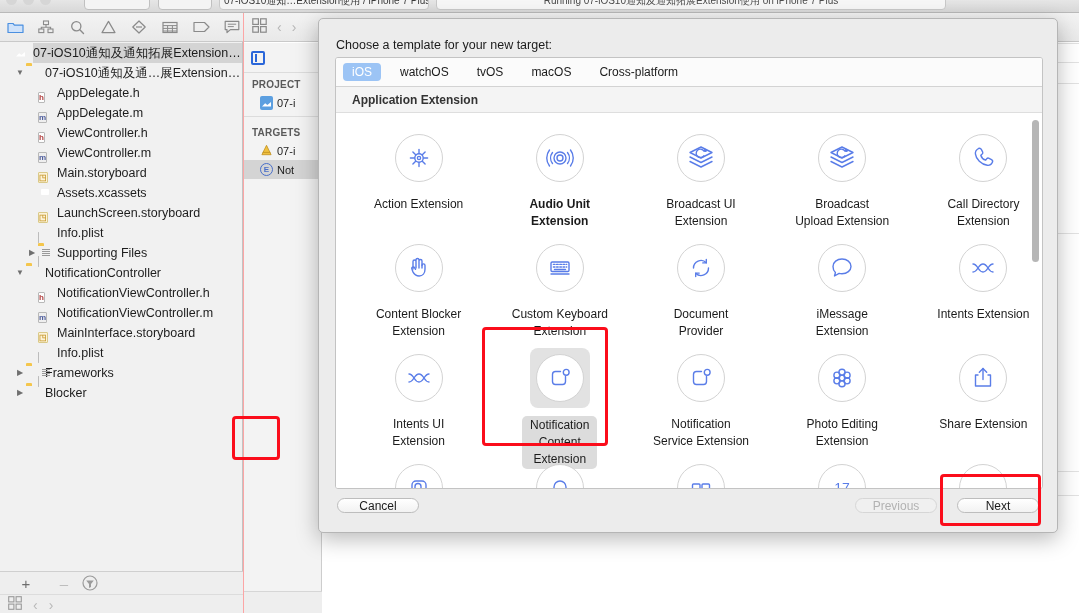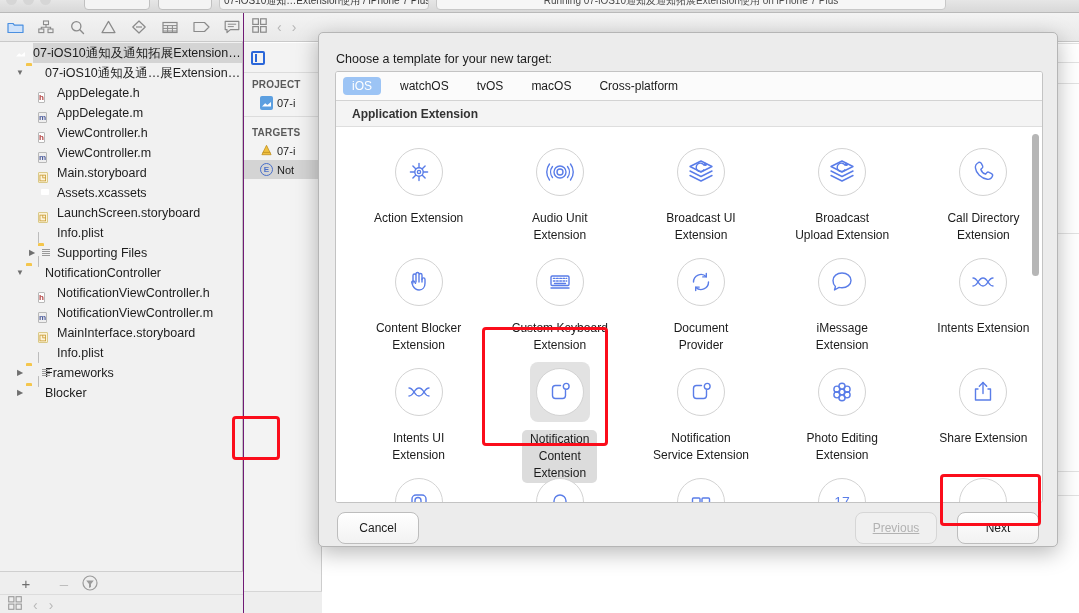--- a/index.html
+++ b/index.html
@@ -3,21 +3,21 @@
 <meta charset="utf-8">
 <style>
   * { box-sizing: border-box; margin: 0; padding: 0; }
   html, body {
     width: 1079px; height: 613px;
     font-family: "Liberation Sans", sans-serif;
     background: #ffffff;
     overflow: hidden;
     -webkit-font-smoothing: antialiased;
   }
-  #root { position: relative; width: 1079px; height: 613px; background:#701a75; }
+  #root { position: relative; width: 1079px; height: 613px; background:#fca5a5; }
 
   
   .win-toolbar {
     position: absolute; left:0; top:0; width:1079px; height:13px;
     background: linear-gradient(#e6e6e6,#d8d8d8);
     border-bottom: 1px solid #b9b9b9;
     overflow: hidden;
   }
   .tl-dots { position:absolute; left:6px; top:-6px; display:flex; gap:6px; }
   .tl-dot { width:11px; height:11px; border-radius:50%; background:#d6d6d6; }
@@ -101,21 +101,21 @@
   .ext-badge { width:13px; height:13px; flex:0 0 13px; border:1.3px solid #4a6fc9; border-radius:50%;
     color:#4a6fc9; font-size:8px; line-height:11px; text-align:center; font-weight:bold; }
   .pn-bottom { position:absolute; left:0; bottom:0; width:78px; height:22px; border-top:1px solid #d6d6d6; background:#eee; }
 
   .ed-content { position:absolute; left:79px; top:30px; right:0; bottom:0; background:#ffffff; }
   .assist-rule { position:absolute; left:0; right:0; height:1px; background:#e2e2e2; }
   .no-assist { position:absolute; left:0; right:0; top:248px; text-align:center; font-size:15px; color:#8e8e8e; }
 
   
   .sheet {
-    position:absolute; left:318px; top:32px; width:740px; height:515px;
+    position:absolute; left:318px; top:18px; width:740px; height:515px;
     background:#ececec; border:1px solid #b5b5b5; border-radius:5px;
     box-shadow:0 6px 22px rgba(0,0,0,.28);
   }
   .sheet-title { position:absolute; left:17px; top:19px; font-size:12.5px; color:#1b1b1b; }
   .tmpl-box {
     position:absolute; left:16px; top:38px; width:708px; height:432px;
     background:#ffffff; border:1px solid #c3c3c3; border-radius:3px; overflow:hidden;
   }
   .tabrow {
     position:relative; height:29px; border-bottom:1px solid #d3d3d3;
@@ -153,25 +153,25 @@
     max-width:124px;
   }
   .cell.selected .ring-wrap { background:#e2e2e2; border-radius:8px; padding:6px; }
   .cell .ring-wrap { padding:6px; }
   .cell.selected .cap { background:#dcdcdc; border-radius:5px; padding:1px 8px; }
 
   .vscroll { position:absolute; right:3px; top:6px; width:7px; height:142px; background:#b6b6b6; border-radius:4px; }
 
   .sheet-buttons { position:absolute; left:0; bottom:0; width:100%; height:45px; }
   .btn {
-    position:absolute; height:32px; min-width:82px; background:linear-gradient(#ffffff,#f2f2f2);
+    position:absolute; height:15px; min-width:82px; background:linear-gradient(#ffffff,#f2f2f2);
     border:1px solid #bdbdbd; border-radius:8px; font-size:12px; color:#1b1b1b;
     display:flex; align-items:center; justify-content:center;
   }
-  .btn.disabled { color:#b2b2b2; background:#f0f0f0; border-color:#d6d6d6;text-decoration:underline; }
+  .btn.disabled { color:#b2b2b2; background:#f0f0f0; border-color:#d6d6d6; }
 
   
   .anno { position:absolute; border:3px solid #fb0d1b; border-radius:4px; pointer-events:none; }
 </style>
 </head>
 <body>
 
 <div id="root">
 
   <div class="win-toolbar">
@@ -448,21 +448,21 @@
             <div class="cell">
               <div class="ring-wrap">
                 <div class="ring">
                   <svg width="30" height="30" viewBox="0 0 30 30" fill="none" stroke="#5a7de8" stroke-width="1.4" stroke-linecap="round" stroke-linejoin="round">
                     <circle cx="15" cy="15" r="3"></circle>
                     <circle cx="15" cy="15" r="6"></circle>
                     <path d="M7.5 9.5a9 9 0 000 11M22.5 9.5a9 9 0 010 11M4.5 7a13 13 0 000 16M25.5 7a13 13 0 010 16"></path>
                   </svg>
                 </div>
               </div>
-              <div class="cap" style="white-space: pre-line;">Audio Unit
+              <div class="cap" style="white-space: pre-line; font-weight: bold;">Audio Unit
 Extension</div>
             </div>
             <div class="cell">
               <div class="ring-wrap">
                 <div class="ring">
                   <svg width="30" height="30" viewBox="0 0 30 30" fill="none" stroke="#5a7de8" stroke-width="1.4" stroke-linecap="round" stroke-linejoin="round">
                     <path d="M15 4L26 9.5 15 15 4 9.5z"></path>
                     <path d="M4 14l11 5.5L26 14"></path>
                     <path d="M4 18.5L15 24l11-5.5"></path>
                     <path d="M18 8.2a4.2 4.2 0 10-.2 4.6"></path>

